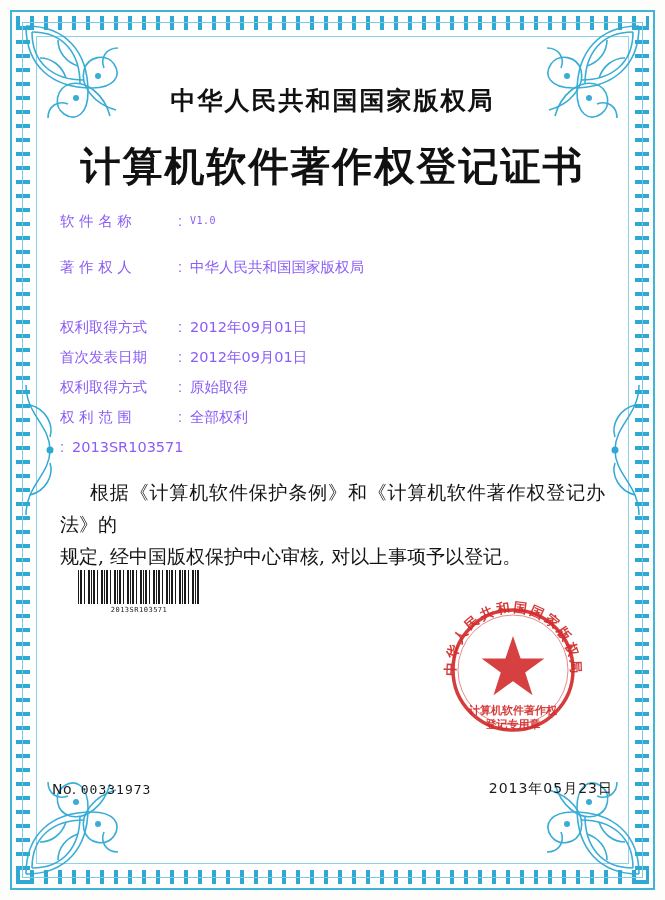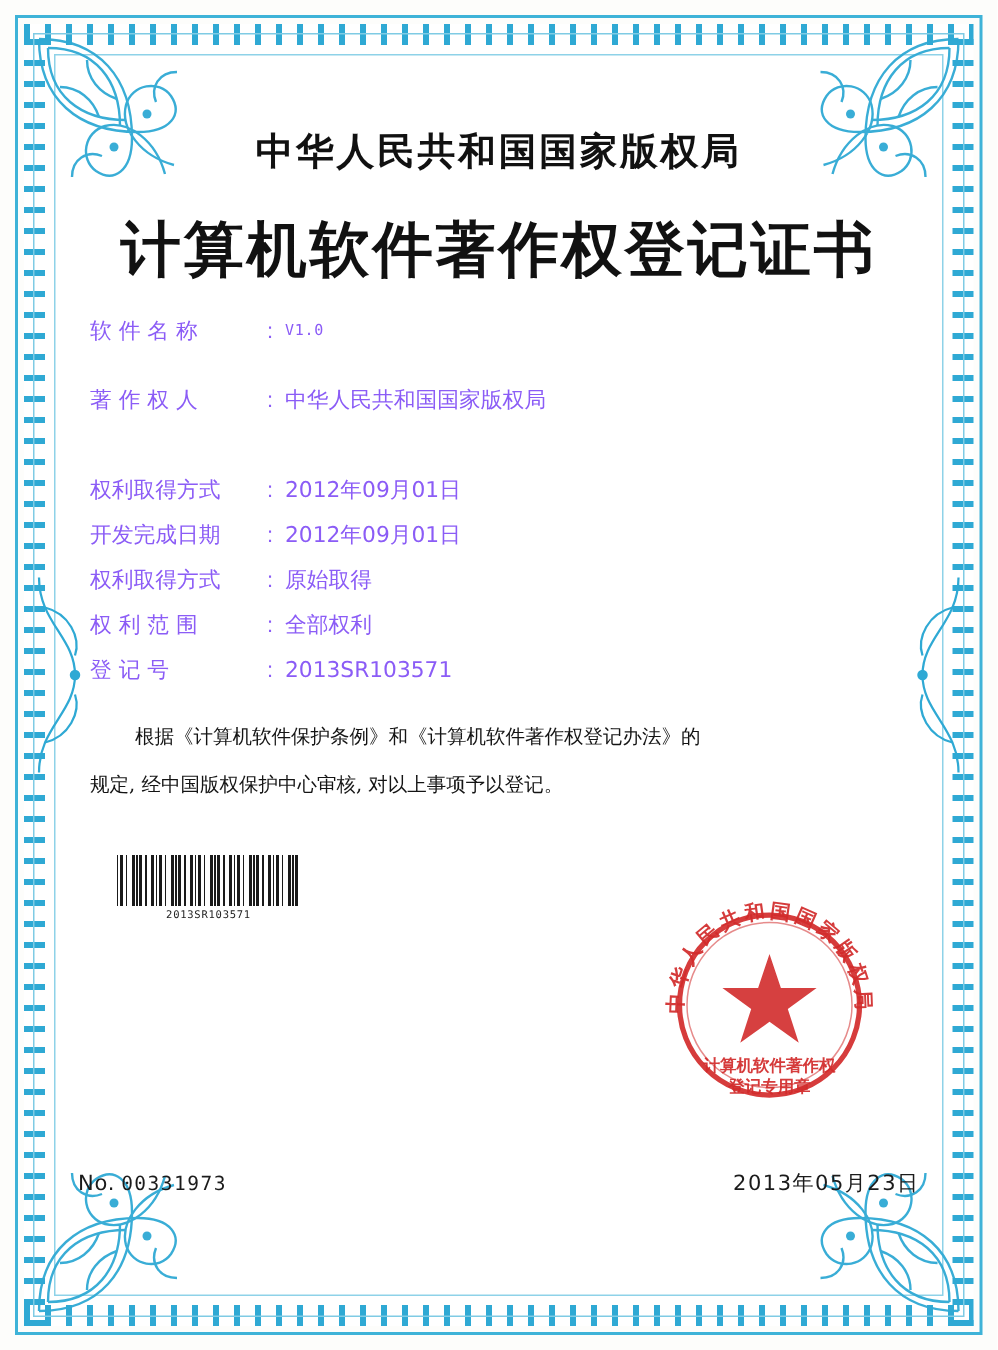--- a/index.html
+++ b/index.html
@@ -162,21 +162,21 @@
     font-family: "DejaVu Sans Mono", "Liberation Mono", monospace;
     font-size: 10px;
     letter-spacing: 0.5px;
   }
 
   .gap-lg { height: 26px; }
   .gap-md { height: 16px; }
 
   .para {
     font-family: "DejaVu Serif", "Liberation Serif", serif;
-    font-size: 13px;
+    font-size: 19px;
     line-height: 32px;
     color: #141414;
     text-align: justify;
     margin: 16px 0 0 0;
     text-indent: 30px;
   }
   .para .p2 { text-indent: 0; display: block; }
 
   
   .barcode {
@@ -350,36 +350,35 @@
 
     <div class="gap-lg"></div>
 
     <div class="field-block">
       <div class="field-row">
         <span class="label">权利取得方式</span>
         <span class="colon">:</span>
         <span class="value">2012年09月01日</span>
       </div>
       <div class="field-row">
-        <span class="label">开发完成日期</span>
+        <span class="label">首次发表日期</span>
         <span class="colon">:</span>
         <span class="value">2012年09月01日</span>
       </div>
       <div class="field-row">
         <span class="label">权利取得方式</span>
         <span class="colon">:</span>
         <span class="value">原始取得</span>
       </div>
       <div class="field-row">
         <span class="label">权 利 范 围</span>
         <span class="colon">:</span>
         <span class="value">全部权利</span>
       </div>
       <div class="field-row">
-        <span class="label">登 记 号</span>
         <span class="colon">:</span>
         <span class="value">2013SR103571</span>
       </div>
     </div>
 
     <p class="para">
       <span>根据《计算机软件保护条例》和《计算机软件著作权登记办法》的</span>
       <span class="p2">规定, 经中国版权保护中心审核, 对以上事项予以登记。</span>
     </p>
   </div>

